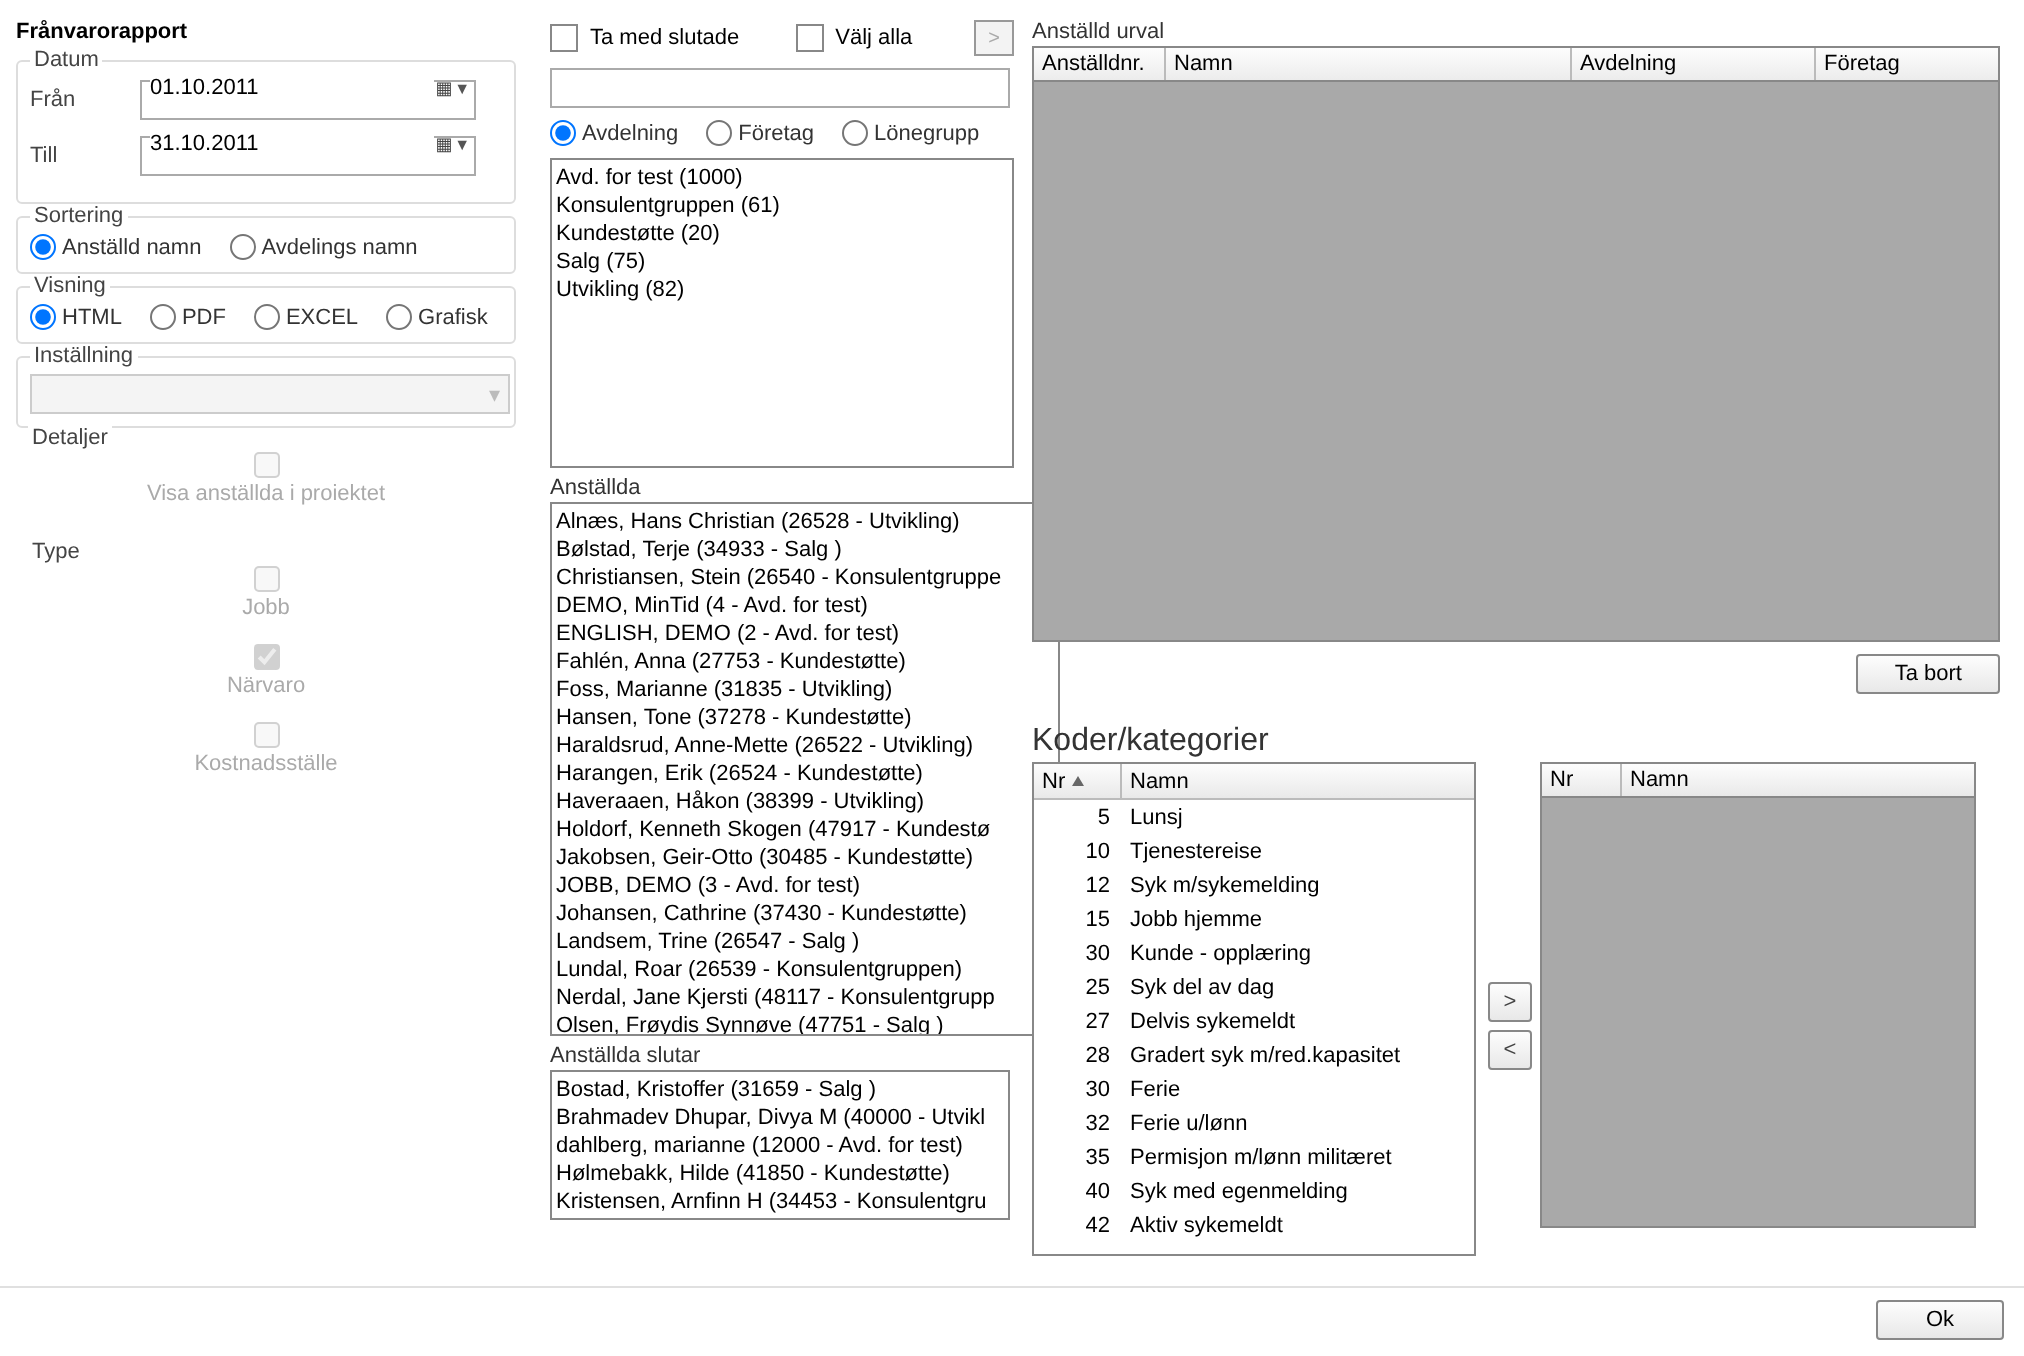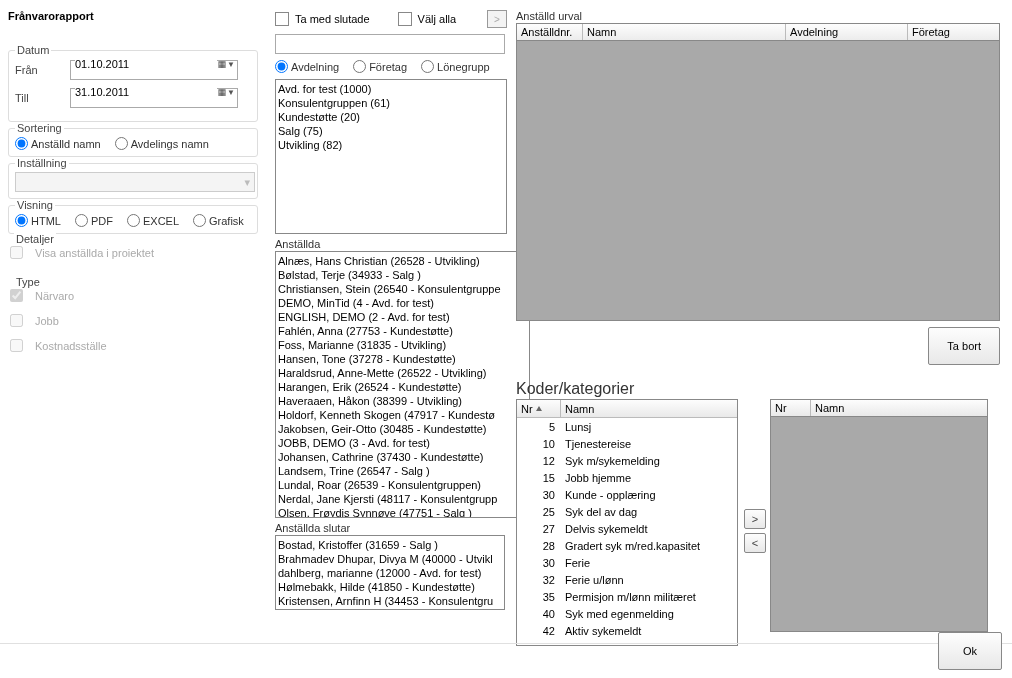--- a/index.html
+++ b/index.html
@@ -14,21 +14,21 @@
     overflow: hidden;
   }
   .left-panel {
     position: absolute;
     left: 8px; top: 10px;
     width: 250px;
   }
   .title-bold {
     font-weight: bold;
     font-size: 11px;
-    margin-bottom: 28px;
+    margin-bottom: 8px;
   }
   .groupbox {
     border: 1px solid #ddd;
     border-radius: 3px;
     padding: 8px 6px 6px 6px;
     margin-bottom: 6px;
     position: relative;
   }
   .groupbox .legend {
     position: absolute;
@@ -98,23 +98,24 @@
     width: 240px;
     display: flex;
     align-items: center;
     justify-content: flex-end;
     color: #bbb;
     padding-right: 4px;
   }
   .chk-row {
     display: flex;
     align-items: center;
-    gap: 12px;
+    gap: 2px;
     margin-bottom: 12px;
     color: #aaa;
+    flex-direction: column;
   }
   .chk-row input { accent-color: #888; }
 
   .middle-panel {
     position: absolute;
     left: 275px; top: 10px;
     width: 232px;
   }
   .top-controls {
     display: flex;
@@ -196,21 +197,21 @@
   }
   .sel-table-body2 {
     border: 1px solid #888;
     border-top: none;
     background: #a9a9a9;
     height: 215px;
   }
   .right-btn {
     border: 1px solid #888;
     background: linear-gradient(#fdfdfd,#e8e8e8);
-    height: 38px;
+    height: 20px;
     padding: 0 18px;
     font: inherit;
     border-radius: 2px;
   }
   .ta-bort-row {
     text-align: right;
     margin-top: 6px;
   }
   .codes-label {
     margin-top: 15px;
@@ -338,27 +339,20 @@
     <div class="radio-row">
       <label class="radio-lbl">
           <input type="radio" name="sort" checked="" style="">
           <span>Anställd namn</span>
         </label>
       <label class="radio-lbl">
           <input type="radio" name="sort" style="">
           <span>Avdelings namn</span>
         </label>
     </div>
-  </div>
-
-  <div class="groupbox">
-    <span class="legend disabled-text">Inställning</span>
-    <div class="combo">
-        <span>▾</span>
-      </div>
   </div>
 
   <div class="groupbox">
     <span class="legend">Visning</span>
     <div class="radio-row">
       <label class="radio-lbl">
           <input type="radio" name="view" checked="" style="">
           <span>HTML</span>
         </label>
       <label class="radio-lbl">
@@ -369,37 +363,44 @@
           <input type="radio" name="view" style="">
           <span>EXCEL</span>
         </label>
       <label class="radio-lbl">
           <input type="radio" name="view" style="">
           <span>Grafisk</span>
         </label>
     </div>
   </div>
 
+  <div class="groupbox">
+    <span class="legend disabled-text">Inställning</span>
+    <div class="combo">
+        <span>▾</span>
+      </div>
+  </div>
+
   <div class="groupbox" style="border:none;padding:6px 2px;">
     <span class="legend disabled-text">Detaljer</span>
     <div class="chk-row">
         <input type="checkbox" disabled="" style="">
         <span>Visa anställda i proiektet</span>
       </div>
   </div>
 
   <div class="groupbox" style="border:none;padding:6px 2px;">
     <span class="legend disabled-text">Type</span>
     <div class="chk-row">
+        <input type="checkbox" disabled="" style="">
+        <span>Jobb</span>
+      </div>
+    <div class="chk-row">
         <input type="checkbox" disabled="" checked="" style="">
         <span>Närvaro</span>
-      </div>
-    <div class="chk-row">
-        <input type="checkbox" disabled="" style="">
-        <span>Jobb</span>
       </div>
     <div class="chk-row">
         <input type="checkbox" disabled="" style="">
         <span>Kostnadsställe</span>
       </div>
   </div>
 
 </div>
 
 <div class="middle-panel">

